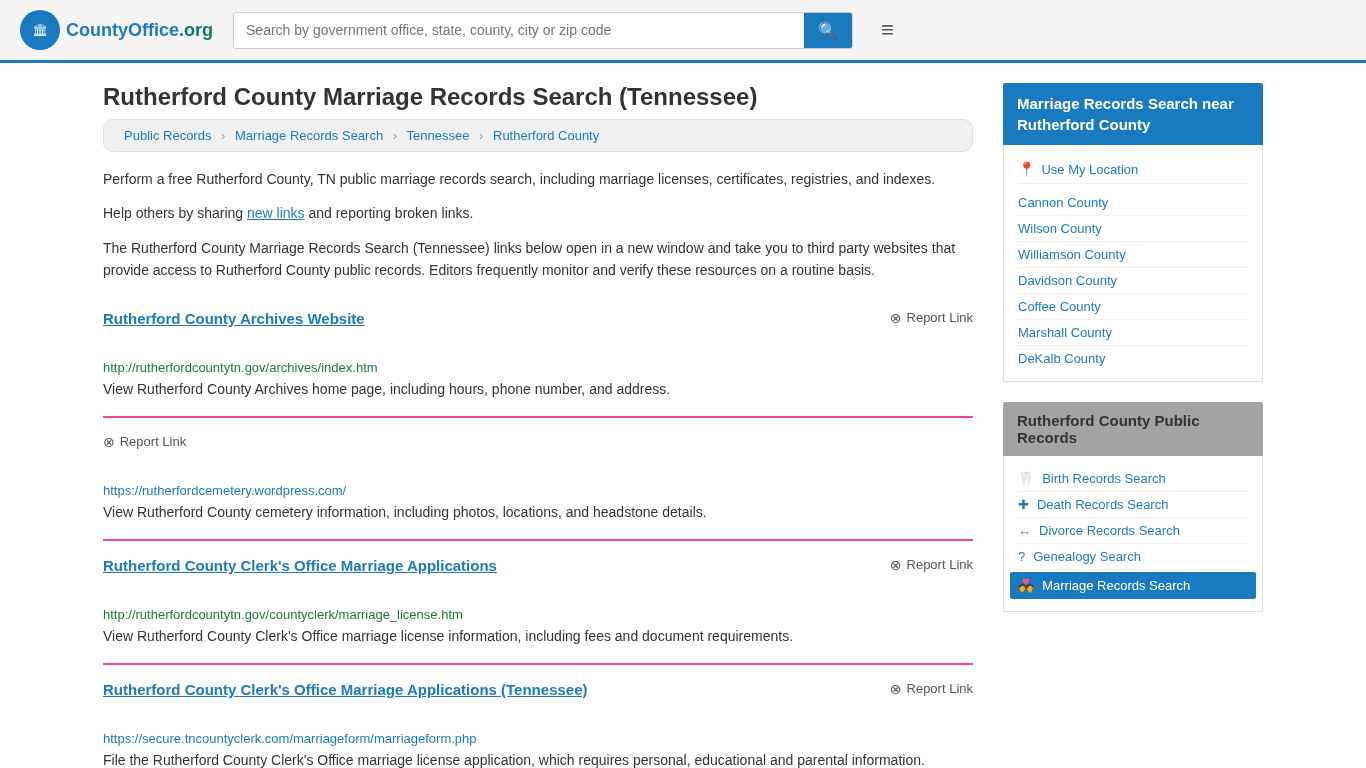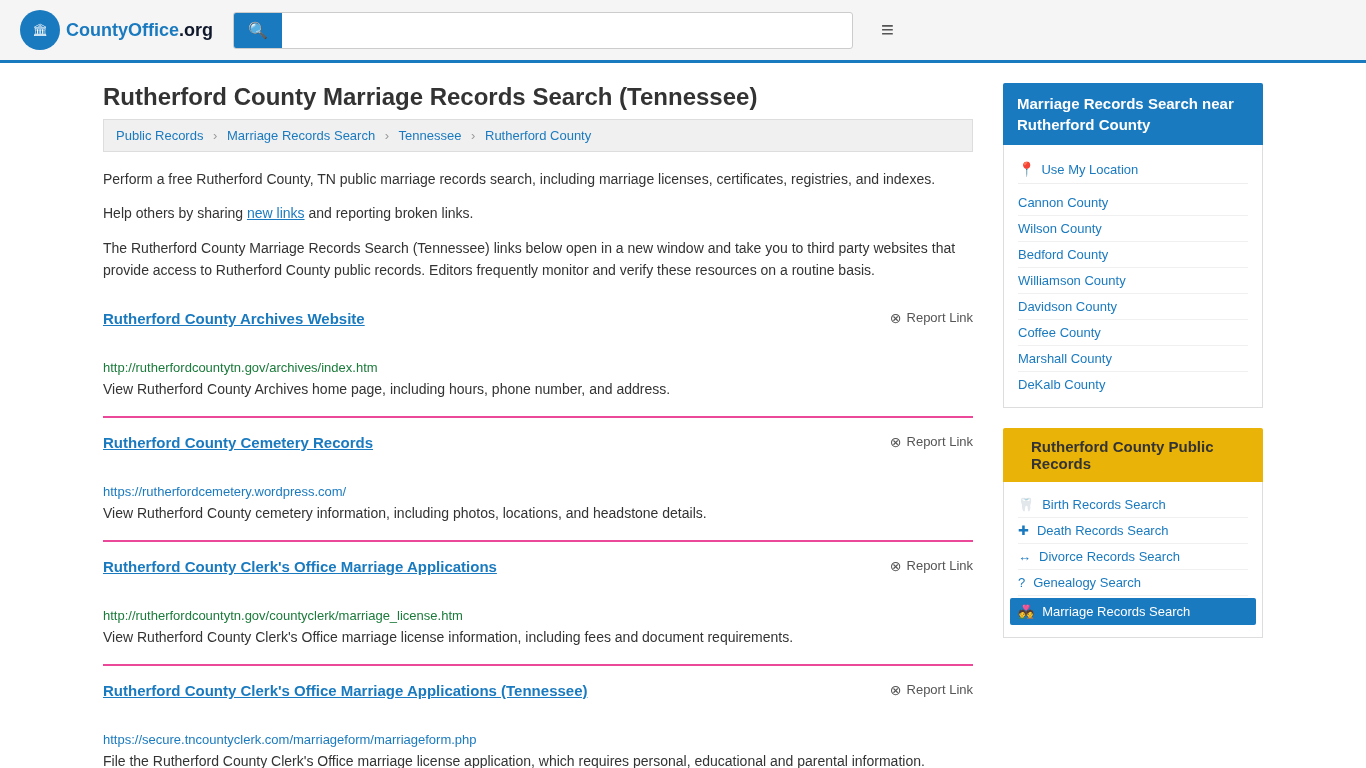--- a/index.html
+++ b/index.html
@@ -93,25 +93,25 @@
       font-size: 24px;
       font-weight: bold;
       color: #333;
       margin-bottom: 8px;
     }
 
     
     .breadcrumb {
       background: #f0f0f0;
       border: 1px solid #ddd;
-      padding: 8px 12px;
+      padding: 8px 20px;
       margin-bottom: 16px;
       font-size: 13px;
       color: #555;
-      border-radius: 0;
+      border-radius: 10px;
     }
     .breadcrumb a {
       color: #1a7abf;
       text-decoration: none;
     }
     .breadcrumb-sep { margin: 0 6px; color: #999; }
 
     
     .description {
       margin-bottom: 12px;
@@ -198,23 +198,23 @@
       display: block;
       color: #1a7abf;
       text-decoration: none;
       padding: 5px 0;
       font-size: 13px;
       border-bottom: 1px solid #f0f0f0;
     }
     .sidebar-link:last-child { border-bottom: none; }
 
     .sidebar-public-title {
-      background: #eab308;
+      background: #a3a3a3;
       color: #333;
-      padding: 10px 28px;
+      padding: 10px 14px;
       font-size: 15px;
       font-weight: bold;
       border-radius: 2px 2px 0 0;
     }
     .sidebar-public-body {
       border: 1px solid #ddd;
       border-top: none;
       padding: 10px 14px;
     }
     .sidebar-public-link {
@@ -244,24 +244,25 @@
 
 <header class="header">
   <a class="logo-area" href="#">
     <div class="logo-icon">
       <svg width="24" height="24" viewBox="0 0 24 24" fill="none">
         <circle cx="12" cy="12" r="10" fill="#1a7abf"></circle>
         <text x="12" y="16" text-anchor="middle" fill="white" font-size="12" font-family="Arial">🏛</text>
       </svg>
     </div>
     <span class="logo-text">
-      <span>CountyOffice</span><span style="color:#0f172a">.org</span>
+      <span>CountyOffice</span><span style="color:#0f766e">.org</span>
     </span>
   </a>
   <div class="search-container">
+    <input class="search-input" type="text" placeholder="Search by government office, state, county, city or zip code" style="">
     <button class="search-btn">🔍</button>
   </div>
   <button class="menu-btn">≡</button>
 </header>
 
 <div class="main-content">
 
   <div class="content-area">
     <h1 class="page-title">Rutherford County Marriage Records Search (Tennessee)</h1>
 
@@ -290,21 +291,20 @@
             <span class="report-icon">⊗</span>
             <span>Report Link</span>
           </button>
         </div>
         <div class="result-url result-url-green">http://rutherfordcountytn.gov/archives/index.htm</div>
         <div class="result-desc">View Rutherford County Archives home page, including hours, phone number, and address.</div>
       </div>
 
       <div class="result-item">
         <div class="result-header">
-          <a class="result-title" href="#">Rutherford County Cemetery Records</a>
           <button class="report-link-btn">
             <span class="report-icon">⊗</span>
             <span>Report Link</span>
           </button>
         </div>
         <div class="result-url result-url-blue">https://rutherfordcemetery.wordpress.com/</div>
         <div class="result-desc">View Rutherford County cemetery information, including photos, locations, and headstone details.</div>
       </div>
 
       <div class="result-item">
@@ -348,21 +348,20 @@
 
     <div class="sidebar-section">
       <div class="sidebar-title">Marriage Records Search near Rutherford County</div>
       <div class="sidebar-body">
         <div class="sidebar-use-location">
           <span class="pin-icon">📍</span>
           <a href="#" style="color:#1a7abf;text-decoration:none;font-size:13px;">Use My Location</a>
         </div>
         <a href="#" class="sidebar-link">Cannon County</a>
         <a href="#" class="sidebar-link">Wilson County</a>
-        <a href="#" class="sidebar-link">Bedford County</a>
         <a href="#" class="sidebar-link">Williamson County</a>
         <a href="#" class="sidebar-link">Davidson County</a>
         <a href="#" class="sidebar-link">Coffee County</a>
         <a href="#" class="sidebar-link">Marshall County</a>
         <a href="#" class="sidebar-link">DeKalb County</a>
       </div>
     </div>
 
     <div class="sidebar-section">
       <div class="sidebar-public-title">Rutherford County Public Records</div>

